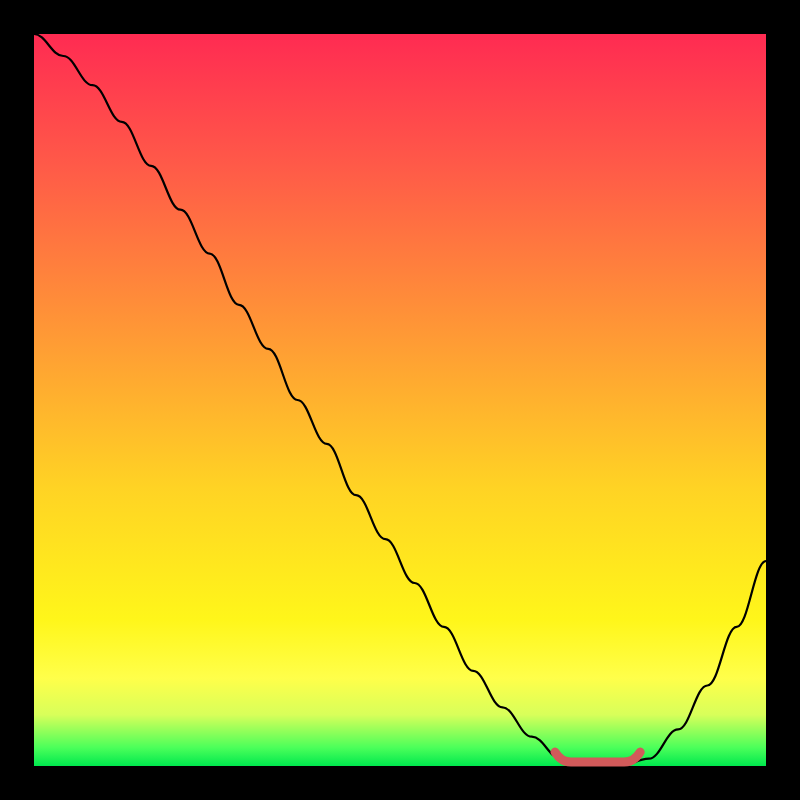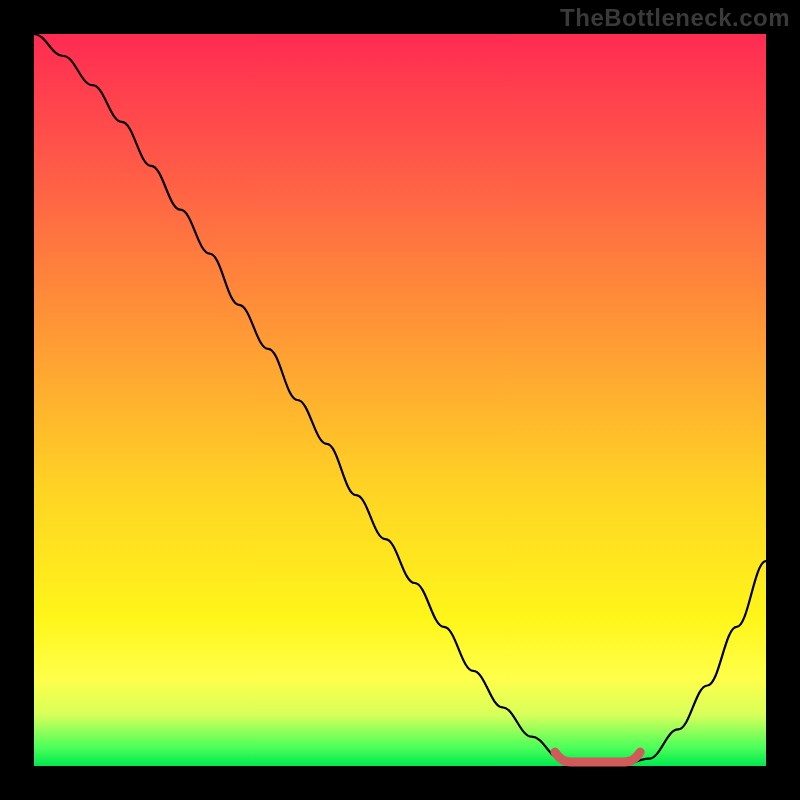--- a/index.html
+++ b/index.html
@@ -51,20 +51,19 @@
     top: 0;
     width: 732px;
     height: 732px;
     overflow: visible;
   }
 </style>
 </head>
 <body>
 
 <div class="frame">
-  <div class="watermark">TheBottleneck.com</div>
   <div class="plot">
     <svg class="curve" viewBox="0 0 732 732" preserveAspectRatio="none">
       <path fill="none" stroke="#000" stroke-width="2.2" stroke-linecap="round" d="M 0.0 0.0 C 11.7 0.0 17.6 22.0 29.3 22.0 C 41.0 22.0 46.8 51.2 58.6 51.2 C 70.3 51.2 76.1 87.8 87.8 87.8 C 99.6 87.8 105.4 131.8 117.1 131.8 C 128.8 131.8 134.7 175.7 146.4 175.7 C 158.1 175.7 164.0 219.6 175.7 219.6 C 187.4 219.6 193.2 270.8 205.0 270.8 C 216.7 270.8 222.5 314.8 234.2 314.8 C 246.0 314.8 251.8 366.0 263.5 366.0 C 275.2 366.0 281.1 409.9 292.8 409.9 C 304.5 409.9 310.4 461.2 322.1 461.2 C 333.8 461.2 339.6 505.1 351.4 505.1 C 363.1 505.1 368.9 549.0 380.6 549.0 C 392.4 549.0 398.2 592.9 409.9 592.9 C 421.6 592.9 427.5 636.8 439.2 636.8 C 450.9 636.8 456.8 673.4 468.5 673.4 C 480.2 673.4 486.0 702.7 497.8 702.7 C 509.5 702.7 515.3 724.7 527.0 724.7 C 538.8 724.7 544.6 732.0 556.3 732.0 C 568.0 732.0 573.9 732.0 585.6 732.0 C 597.3 732.0 603.2 724.7 614.9 724.7 C 626.6 724.7 632.4 695.4 644.2 695.4 C 655.9 695.4 661.7 651.5 673.4 651.5 C 685.2 651.5 691.0 592.9 702.7 592.9 C 714.4 592.9 720.3 527.0 732.0 527.0"></path>
       <path fill="none" stroke="#d15a5a" stroke-width="9" stroke-linecap="round" d="M 521.0 718.0 Q 527.0 728.0 537.0 728.0 L 590.2 728.0 Q 600.2 728.0 606.2 718.0"></path>
     </svg>
   </div>
 </div>
 
 </body></html>

